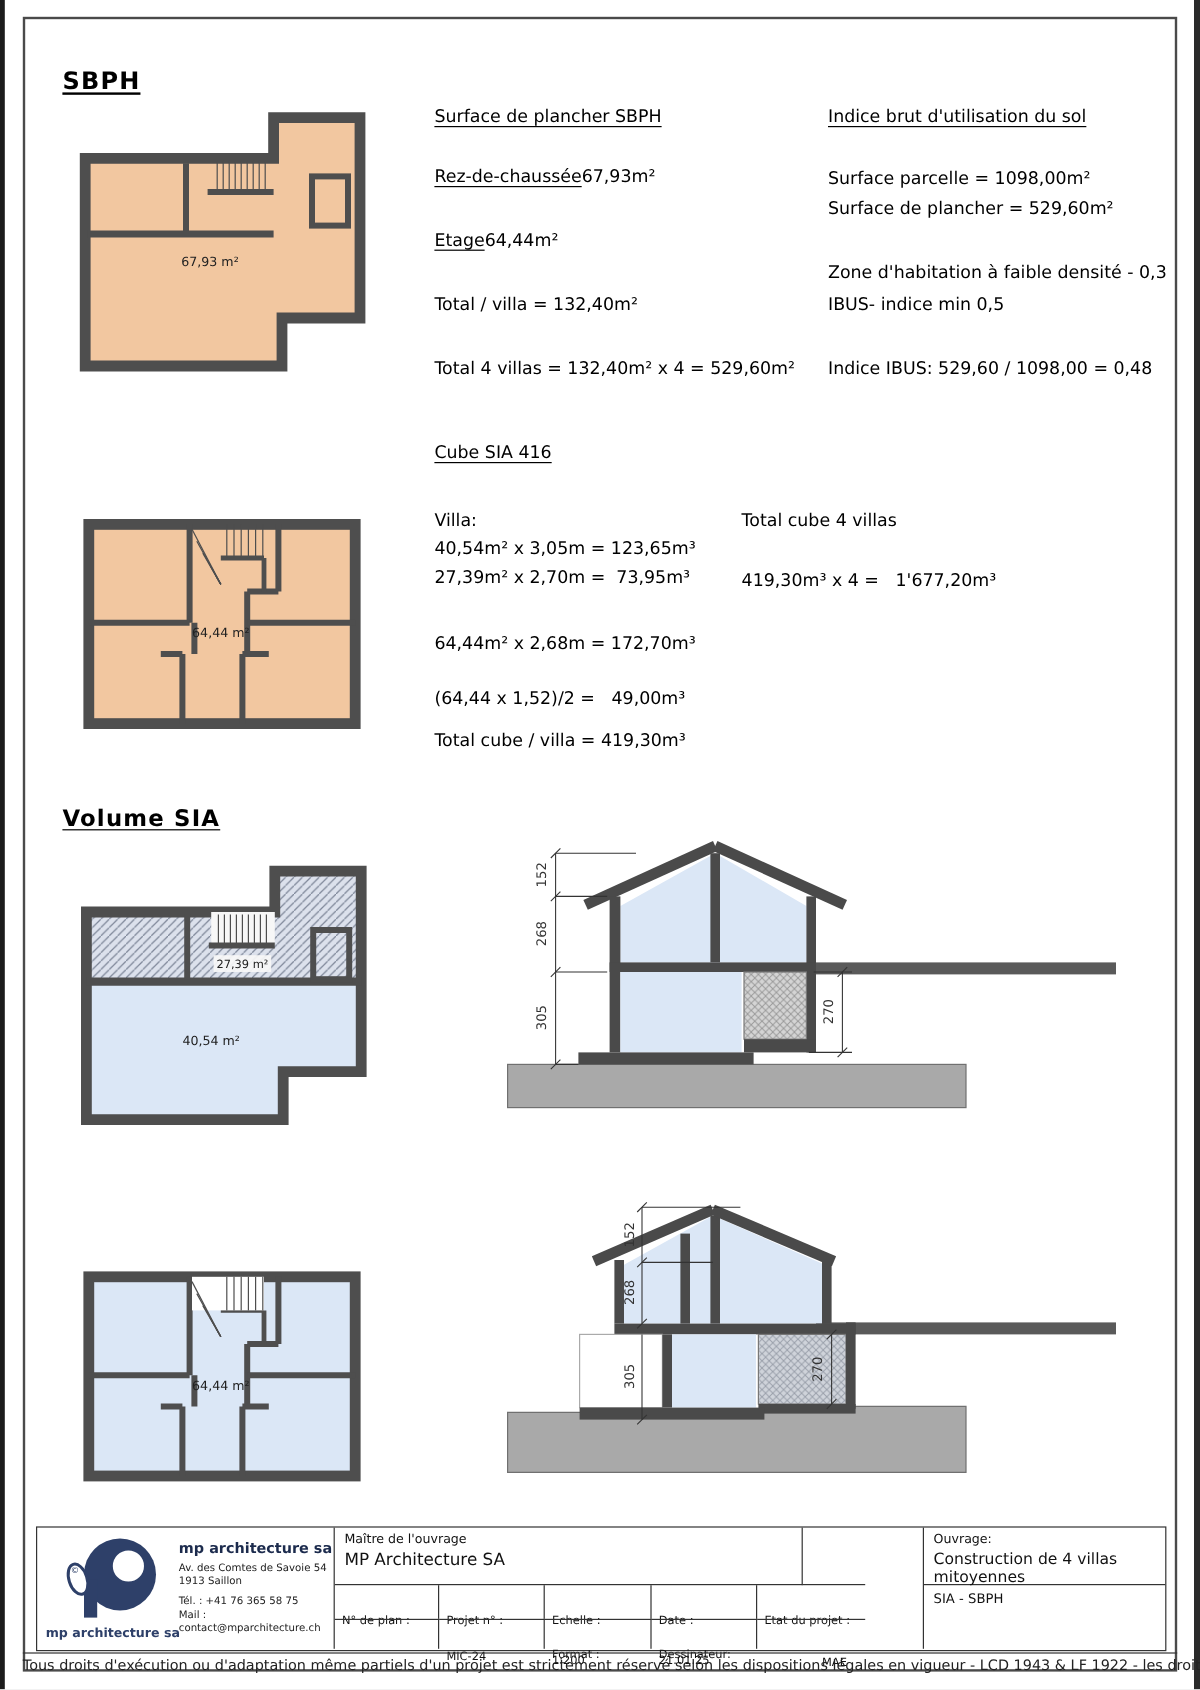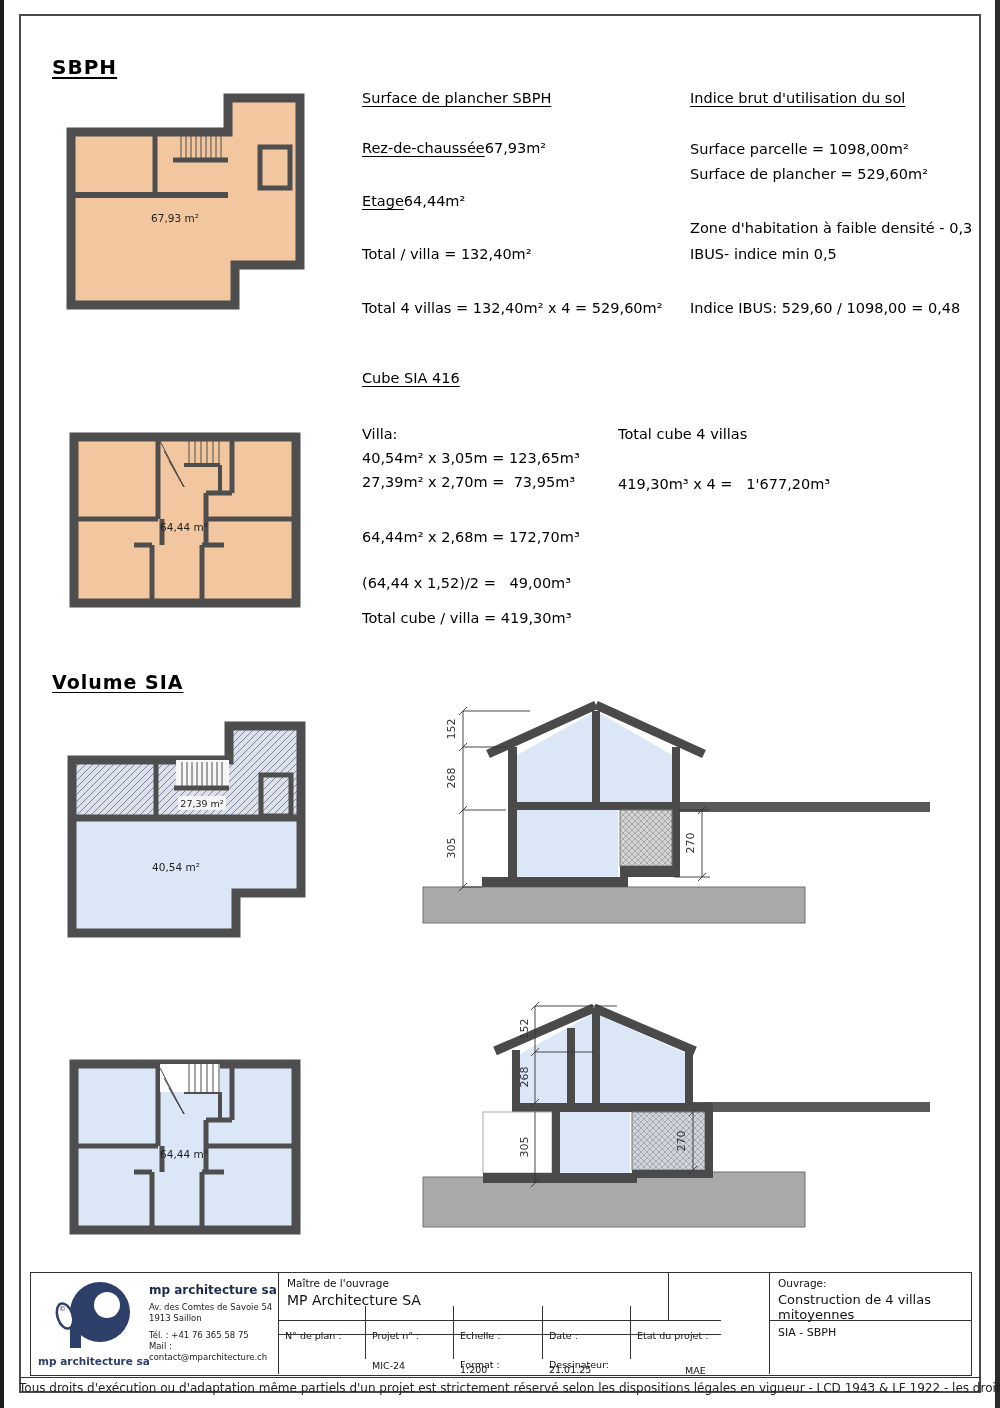--- a/index.html
+++ b/index.html
@@ -20,21 +20,21 @@
       border:1.5px solid #333;box-sizing:border-box;font-size:10.5px;}
   .tb *{box-sizing:border-box;}
   .tb-logo{position:absolute;left:0;top:0;width:248px;height:101px;border-right:1.5px solid #333;}
   .tb-maitre{position:absolute;left:248px;top:0;width:390px;height:48px;
              border-right:1.5px solid #333;border-bottom:1.5px solid #333;padding:4px 8px;}
   .tb-sliver{position:absolute;left:638px;top:0;width:52px;height:48px;border-bottom:1.5px solid #333;}
   .tb-right{position:absolute;left:690px;top:0;width:202px;height:101px;border-left:1.5px solid #333;margin-left:48px;}
   .tb-ouvrage{height:48px;border-bottom:1.5px solid #333;padding:4px 8px;}
   .tb-titre-label{height:27px;border-bottom:1.5px solid #333;padding:3px 8px;font-size:9.5px;}
   .tb-titre-value{height:26px;padding:5px 8px;font-size:11px;}
-  .tb-fields{position:absolute;left:248px;top:33px;width:442px;height:53px;display:grid;
+  .tb-fields{position:absolute;left:248px;top:48px;width:442px;height:53px;display:grid;
              grid-template-columns:87px 88px 89px 88px 90px;grid-template-rows:28px 25px;}
   .tb-fields .c{padding:2px 6px;font-size:9.5px;border-right:1.5px solid #333;white-space:pre;}
   .tb-fields .c:nth-child(5n){border-right:none;}
   .tb-fields .r2{border-top:1.5px solid #333;}
   .tb-fields .v{font-size:9.5px;margin-top:1px;}
   .maitre-name{font-size:14px;margin-top:3px;}
   .ouvrage-name{font-size:13px;margin-top:3px;}
   .logo-caption{position:absolute;left:4px;top:82px;width:118px;text-align:center;
                 font-weight:bold;color:#2e4069;font-size:10.5px;}
   .company{position:absolute;left:118px;top:10px;font-size:8.5px;color:#222;line-height:1.25;}

